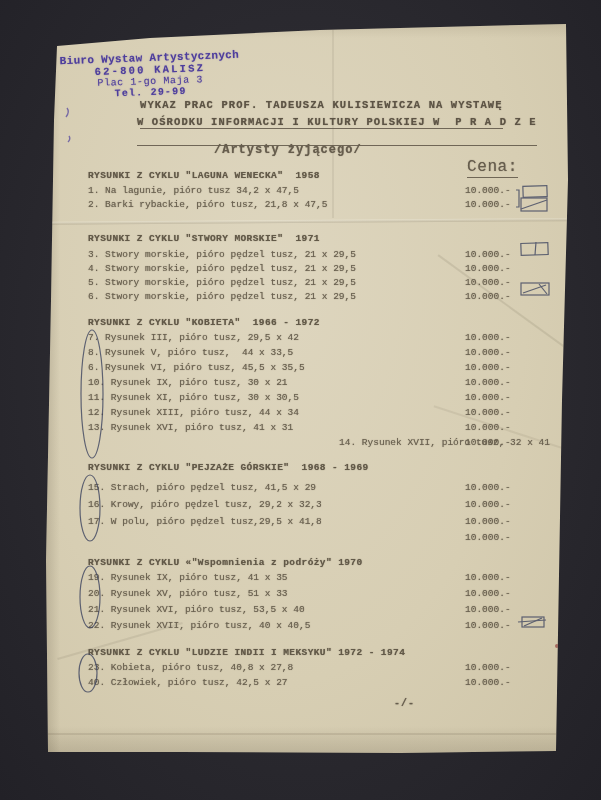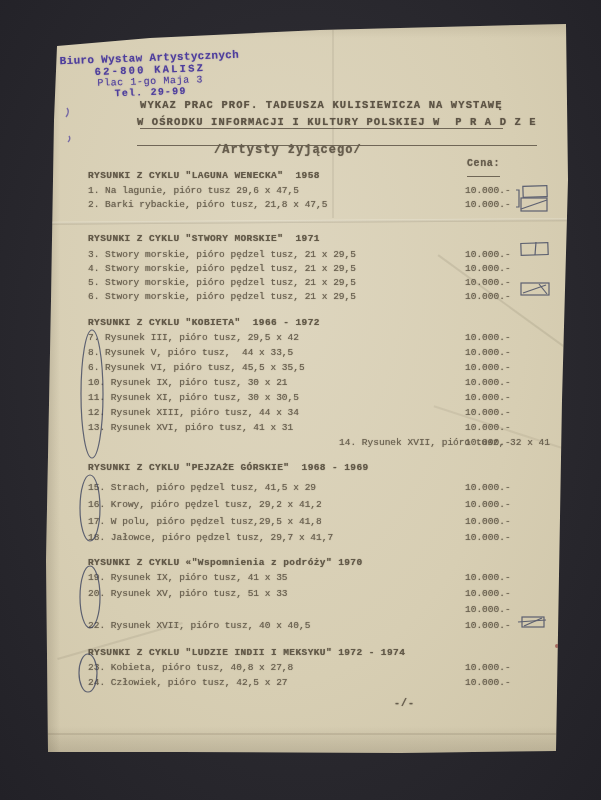--- a/index.html
+++ b/index.html
@@ -21,21 +21,21 @@
       background:linear-gradient(180deg,rgba(255,255,248,.28),rgba(92,82,62,.20));}
   .c2{left:420px;top:310px;width:190px;height:2px;transform:rotate(36deg);background:rgba(100,90,70,.14);}
   .c3{left:46px;top:733px;width:516px;height:2px;background:rgba(100,90,70,.15);}
   .c4{left:332px;top:28px;width:2px;height:190px;background:rgba(100,90,70,.10);}
   .c5{left:55px;top:640px;width:130px;height:2px;transform:rotate(-16deg);background:rgba(100,90,70,.12);}
   .c6{left:430px;top:430px;width:160px;height:2px;transform:rotate(18deg);background:rgba(100,90,70,.10);}
   .txt{position:absolute;color:#665d4d;text-shadow:0 0 1px rgba(102,93,78,.8);white-space:pre;}
   .title{font-weight:bold;font-size:10.5px;letter-spacing:1.1px;color:#5d5445;
          border-bottom:1.5px solid rgba(93,84,69,.85);padding-bottom:17px;}
   .subtitle{font-size:12px;letter-spacing:1px;font-weight:bold;}
-  .cena{font-size:10px;font-weight:bold;letter-spacing:.6px;border-bottom:1.4px solid rgba(93,84,69,.85);padding-bottom:7px;}
+  .cena{font-size:16px;font-weight:normal;letter-spacing:.6px;border-bottom:1.4px solid rgba(93,84,69,.85);padding-bottom:1px;}
   .sec-header{position:absolute;left:88px;font-size:9.5px;font-weight:bold;letter-spacing:.4px;
          color:#625948;text-shadow:0 0 1px rgba(98,89,72,.8);white-space:pre;}
   .row{position:absolute;left:88px;width:462px;font-size:9.5px;color:#6a6150;
          text-shadow:0 0 1px rgba(106,97,80,.75);white-space:pre;}
   .row .price{position:absolute;left:377px;top:0;}
   .stamp{position:absolute;left:46px;top:52px;width:208px;text-align:center;transform:rotate(-2deg);
          color:#4e3e9d;text-shadow:0 0 1.2px rgba(78,62,157,.55);}
   .stamp div{white-space:pre;}
   .stamp .s1{font-size:11px;font-weight:bold;letter-spacing:.3px;}
   .stamp .s2{font-size:10.5px;font-weight:bold;letter-spacing:2.2px;}
@@ -66,49 +66,49 @@
       <div class="s4">Tel. 29-99</div>
     </div>
 
     <div class="txt title" style="left:140px;top:99px;">WYKAZ PRAC PROF. TADEUSZA KULISIEWICZA NA WYSTAWĘ</div>
     <div class="txt title" style="left:137px;top:116px;">W OŚRODKU INFORMACJI I KULTURY POLSKIEJ W  P R A D Z E</div>
     <div class="txt subtitle" style="left:214px;top:143px;">/Artysty żyjącego/</div>
     <div class="txt cena" style="left:467px;top:158px;">Cena:</div>
 
     <div>
         <div class="sec-header" style="top: 170px;">RYSUNKI Z CYKLU "LAGUNA WENECKA"  1958</div>
-        <div class="row" style="top: 185px;"><span>1. Na lagunie, pióro tusz 29,6 x 47,5</span><span class="price">10.000.-</span></div>
+        <div class="row" style="top: 185px;"><span>1. Na lagunie, pióro tusz 34,2 x 47,5</span><span class="price">10.000.-</span></div>
         <div class="row" style="top: 199px;"><span>2. Barki rybackie, pióro tusz, 21,8 x 47,5</span><span class="price">10.000.-</span></div>
         <div class="sec-header" style="top: 233px;">RYSUNKI Z CYKLU "STWORY MORSKIE"  1971</div>
         <div class="row" style="top: 249px;"><span>3. Stwory morskie, pióro pędzel tusz, 21 x 29,5</span><span class="price">10.000.-</span></div>
         <div class="row" style="top: 263px;"><span>4. Stwory morskie, pióro pędzel tusz, 21 x 29,5</span><span class="price">10.000.-</span></div>
         <div class="row" style="top: 277px;"><span>5. Stwory morskie, pióro pędzel tusz, 21 x 29,5</span><span class="price">10.000.-</span></div>
         <div class="row" style="top: 291px;"><span>6. Stwory morskie, pióro pędzel tusz, 21 x 29,5</span><span class="price">10.000.-</span></div>
         <div class="sec-header" style="top: 317px;">RYSUNKI Z CYKLU "KOBIETA"  1966 - 1972</div>
         <div class="row" style="top: 332px;"><span>7. Rysunek III, pióro tusz, 29,5 x 42</span><span class="price">10.000.-</span></div>
         <div class="row" style="top: 347px;"><span>8. Rysunek V, pióro tusz,  44 x 33,5</span><span class="price">10.000.-</span></div>
         <div class="row" style="top: 362px;"><span>6. Rysunek VI, pióro tusz, 45,5 x 35,5</span><span class="price">10.000.-</span></div>
         <div class="row" style="top: 377px;"><span>10. Rysunek IX, pióro tusz, 30 x 21</span><span class="price">10.000.-</span></div>
         <div class="row" style="top: 392px;"><span>11. Rysunek XI, pióro tusz, 30 x 30,5</span><span class="price">10.000.-</span></div>
         <div class="row" style="top: 407px;"><span>12. Rysunek XIII, pióro tusz, 44 x 34</span><span class="price">10.000.-</span></div>
         <div class="row" style="top: 422px;"><span>13. Rysunek XVI, pióro tusz, 41 x 31</span><span class="price">10.000.-</span></div>
         <div class="row" style="top: 437px; text-align: right;"><span>14. Rysunek XVII, pióro tusz, 32 x 41</span><span class="price">10.000.-</span></div>
         <div class="sec-header" style="top: 462px;">RYSUNKI Z CYKLU "PEJZAŻE GÓRSKIE"  1968 - 1969</div>
         <div class="row" style="top: 482px;"><span>15. Strach, pióro pędzel tusz, 41,5 x 29</span><span class="price">10.000.-</span></div>
-        <div class="row" style="top: 499px;"><span>16. Krowy, pióro pędzel tusz, 29,2 x 41,2</span><span class="price">10.000.-</span></div>
+        <div class="row" style="top: 499px;"><span>16. Krowy, pióro pędzel tusz, 29,2 x 32,3</span><span class="price">10.000.-</span></div>
         <div class="row" style="top: 516px;"><span>17. W polu, pióro pędzel tusz,29,5 x 41,8</span><span class="price">10.000.-</span></div>
-        <div class="row" style="top: 532px;"><span>18. Jałowce, pióro pędzel tusz, 29,7 x 41,7</span><span class="price">10.000.-</span></div>
+        <div class="row" style="top: 532px;"><span class="price">10.000.-</span></div>
         <div class="sec-header" style="top: 557px;">RYSUNKI Z CYKLU «"Wspomnienia z podróży" 1970</div>
         <div class="row" style="top: 572px;"><span>19. Rysunek IX, pióro tusz, 41 x 35</span><span class="price">10.000.-</span></div>
         <div class="row" style="top: 588px;"><span>20. Rysunek XV, pióro tusz, 51 x 33</span><span class="price">10.000.-</span></div>
-        <div class="row" style="top: 604px;"><span class="price">10.000.-</span></div>
+        <div class="row" style="top: 604px;"><span>21. Rysunek XVI, pióro tusz, 53,5 x 40</span><span class="price">10.000.-</span></div>
         <div class="row" style="top: 620px;"><span>22. Rysunek XVII, pióro tusz, 40 x 40,5</span><span class="price">10.000.-</span></div>
         <div class="sec-header" style="top: 647px;">RYSUNKI Z CYKLU "LUDZIE INDII I MEKSYKU" 1972 - 1974</div>
         <div class="row" style="top: 662px;"><span>23. Kobieta, pióro tusz, 40,8 x 27,8</span><span class="price">10.000.-</span></div>
-        <div class="row" style="top: 677px;"><span>24. Człowiek, pióro tusz, 42,5 x 27</span><span class="price">10.000.-</span></div>
+        <div class="row" style="top: 677px;"><span>40. Człowiek, pióro tusz, 42,5 x 27</span><span class="price">10.000.-</span></div>
       </div>
 
     <div class="txt footer-mark" style="left:394px;top:698px;">-/-</div>
 
     <svg class="pen" viewBox="0 0 601 800">
       <g fill="none" stroke="#3e4560" stroke-width="1.2" opacity="0.8">
 
         <ellipse cx="92" cy="394" rx="11" ry="64"></ellipse>
         <ellipse cx="90" cy="508" rx="10" ry="33"></ellipse>
         <ellipse cx="90" cy="597" rx="10" ry="31"></ellipse>

